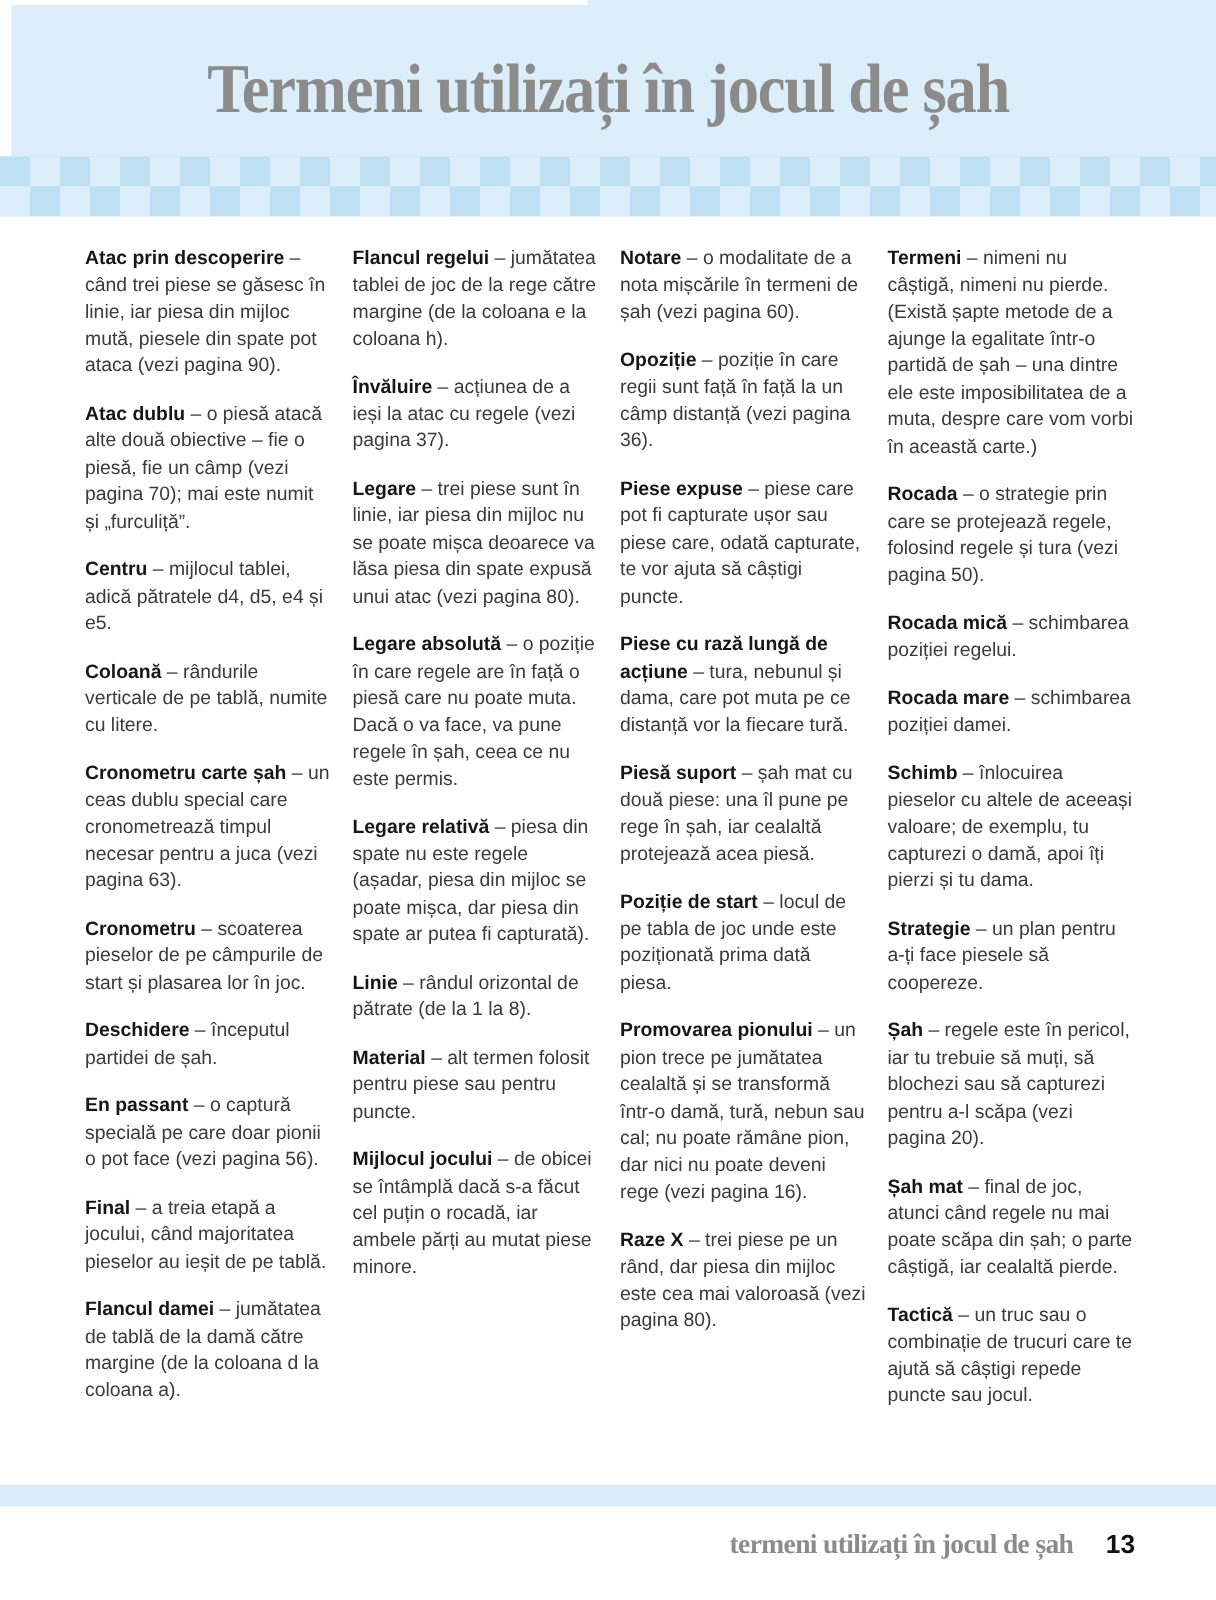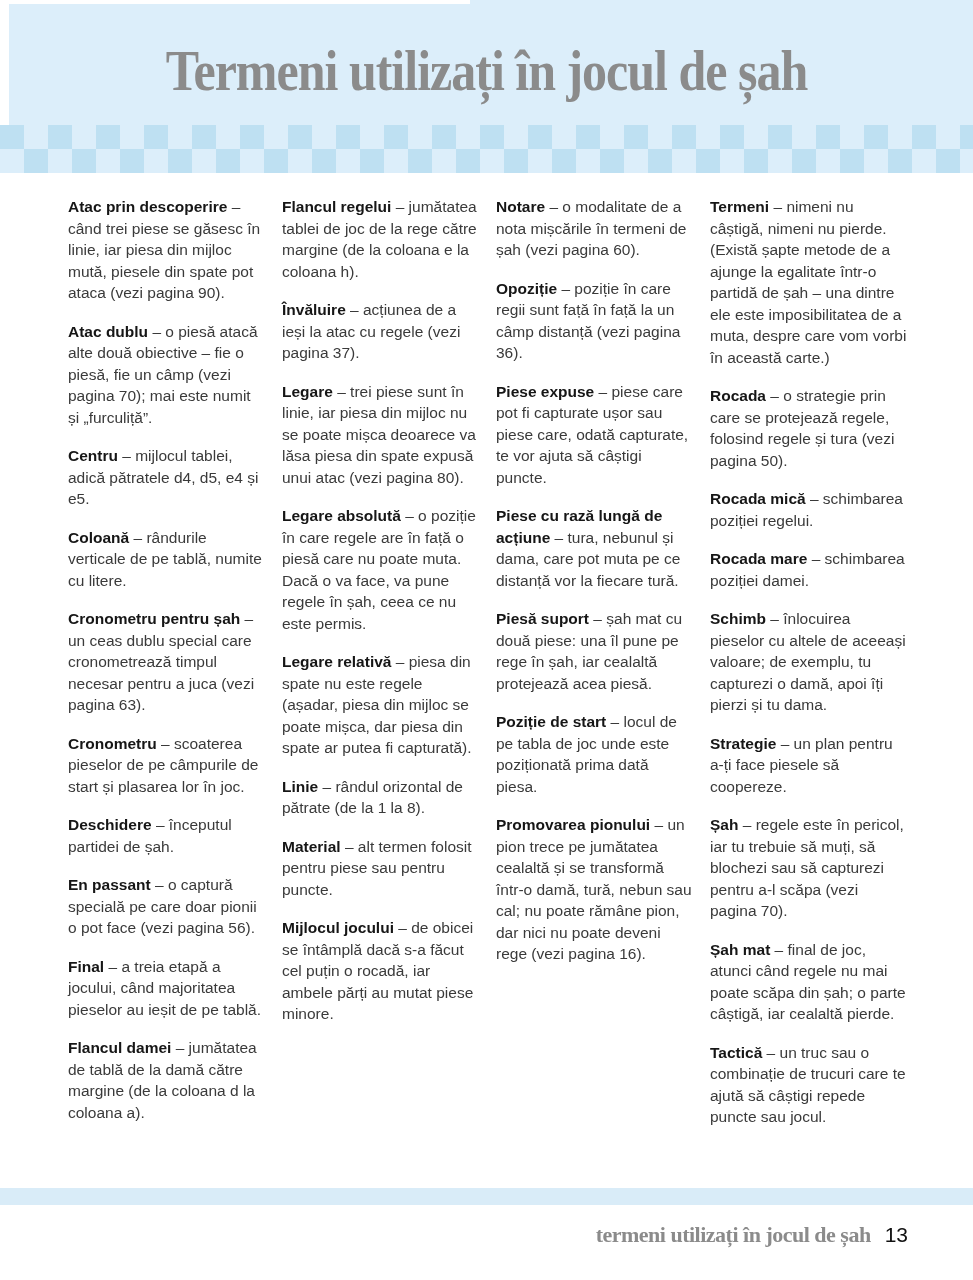--- a/index.html
+++ b/index.html
@@ -72,43 +72,43 @@
   }
   .footer .footer-title{
     font-family:"Liberation Serif", serif;
     font-weight:700;
     font-size:22px;
     letter-spacing:-0.5px;
     color:#8b8b8b;
   }
   .footer .page-number{
     font-family:"Liberation Sans", sans-serif;
-    font-weight:400;
+    font-weight:700;
     font-size:21px;
     color:#111111;
-    margin-left:14px;
+    margin-left:26px;
   }
 </style>
 </head>
 <body>
 
 <div class="header">
   <div class="top-strip"></div>
   <div class="left-strip"></div>
   <h1 class="page-title">Termeni utilizați în jocul de șah</h1>
   <div class="checker"></div>
 </div>
 
 <main class="columns" id="columns">
     <div class="col">
       <p class="entry"><b>Atac prin descoperire</b><span> – când trei piese se găsesc în linie, iar piesa din mijloc mută, piesele din spate pot ataca (vezi pagina 90).</span></p>
       <p class="entry"><b>Atac dublu</b><span> – o piesă atacă alte două obiective – fie o piesă, fie un câmp (vezi pagina 70); mai este numit și „furculiță”.</span></p>
       <p class="entry"><b>Centru</b><span> – mijlocul tablei, adică pătratele d4, d5, e4 și e5.</span></p>
       <p class="entry"><b>Coloană</b><span> – rândurile verticale de pe tablă, numite cu litere.</span></p>
-      <p class="entry"><b>Cronometru pentru șah</b><span> – un ceas dublu special care cronometrează timpul necesar pentru a juca (vezi pagina 63).</span></p>
+      <p class="entry"><b>Cronometru carte șah</b><span> – un ceas dublu special care cronometrează timpul necesar pentru a juca (vezi pagina 63).</span></p>
       <p class="entry"><b>Cronometru</b><span> – scoaterea pieselor de pe câmpurile de start și plasarea lor în joc.</span></p>
       <p class="entry"><b>Deschidere</b><span> – începutul partidei de șah.</span></p>
       <p class="entry"><b>En passant</b><span> – o captură specială pe care doar pionii o pot face (vezi pagina 56).</span></p>
       <p class="entry"><b>Final</b><span> – a treia etapă a jocului, când majoritatea pieselor au ieșit de pe tablă.</span></p>
       <p class="entry"><b>Flancul damei</b><span> – jumătatea de tablă de la damă către margine (de la coloana d la coloana a).</span></p>
     </div>
     <div class="col">
       <p class="entry"><b>Flancul regelui</b><span> – jumătatea tablei de joc de la rege către margine (de la coloana e la coloana h).</span></p>
       <p class="entry"><b>Învăluire</b><span> – acțiunea de a ieși la atac cu regele (vezi pagina 37).</span></p>
       <p class="entry"><b>Legare</b><span> – trei piese sunt în linie, iar piesa din mijloc nu se poate mișca deoarece va lăsa piesa din spate expusă unui atac (vezi pagina 80).</span></p>
@@ -119,29 +119,30 @@
       <p class="entry"><b>Mijlocul jocului</b><span> – de obicei se întâmplă dacă s-a făcut cel puțin o rocadă, iar ambele părți au mutat piese minore.</span></p>
     </div>
     <div class="col">
       <p class="entry"><b>Notare</b><span> – o modalitate de a nota mișcările în termeni de șah (vezi pagina 60).</span></p>
       <p class="entry"><b>Opoziție</b><span> – poziție în care regii sunt față în față la un câmp distanță (vezi pagina 36).</span></p>
       <p class="entry"><b>Piese expuse</b><span> – piese care pot fi capturate ușor sau piese care, odată capturate, te vor ajuta să câștigi puncte.</span></p>
       <p class="entry"><b>Piese cu rază lungă de acțiune</b><span> – tura, nebunul și dama, care pot muta pe ce distanță vor la fiecare tură.</span></p>
       <p class="entry"><b>Piesă suport</b><span> – șah mat cu două piese: una îl pune pe rege în șah, iar cealaltă protejează acea piesă.</span></p>
       <p class="entry"><b>Poziție de start</b><span> – locul de pe tabla de joc unde este poziționată prima dată piesa.</span></p>
       <p class="entry"><b>Promovarea pionului</b><span> – un pion trece pe jumătatea cealaltă și se transformă într-o damă, tură, nebun sau cal; nu poate rămâne pion, dar nici nu poate deveni rege (vezi pagina 16).</span></p>
+      <p class="entry"><b>Raze X</b><span> – trei piese pe un rând, dar piesa din mijloc este cea mai valoroasă (vezi pagina 80).</span></p>
     </div>
     <div class="col">
       <p class="entry"><b>Termeni</b><span> – nimeni nu câștigă, nimeni nu pierde. (Există șapte metode de a ajunge la egalitate într-o partidă de șah – una dintre ele este imposibilitatea de a muta, despre care vom vorbi în această carte.)</span></p>
       <p class="entry"><b>Rocada</b><span> – o strategie prin care se protejează regele, folosind regele și tura (vezi pagina 50).</span></p>
       <p class="entry"><b>Rocada mică</b><span> – schimbarea poziției regelui.</span></p>
       <p class="entry"><b>Rocada mare</b><span> – schimbarea poziției damei.</span></p>
       <p class="entry"><b>Schimb</b><span> – înlocuirea pieselor cu altele de aceeași valoare; de exemplu, tu capturezi o damă, apoi îți pierzi și tu dama.</span></p>
       <p class="entry"><b>Strategie</b><span> – un plan pentru a-ți face piesele să coopereze.</span></p>
-      <p class="entry"><b>Șah</b><span> – regele este în pericol, iar tu trebuie să muți, să blochezi sau să capturezi pentru a-l scăpa (vezi pagina 70).</span></p>
+      <p class="entry"><b>Șah</b><span> – regele este în pericol, iar tu trebuie să muți, să blochezi sau să capturezi pentru a-l scăpa (vezi pagina 20).</span></p>
       <p class="entry"><b>Șah mat</b><span> – final de joc, atunci când regele nu mai poate scăpa din șah; o parte câștigă, iar cealaltă pierde.</span></p>
       <p class="entry"><b>Tactică</b><span> – un truc sau o combinație de trucuri care te ajută să câștigi repede puncte sau jocul.</span></p>
     </div>
   </main>
 
 <div class="footer-bar"></div>
 
 <footer class="footer">
   <span class="footer-title">termeni utilizați în jocul de șah</span><span class="page-number">13</span>
 </footer>

